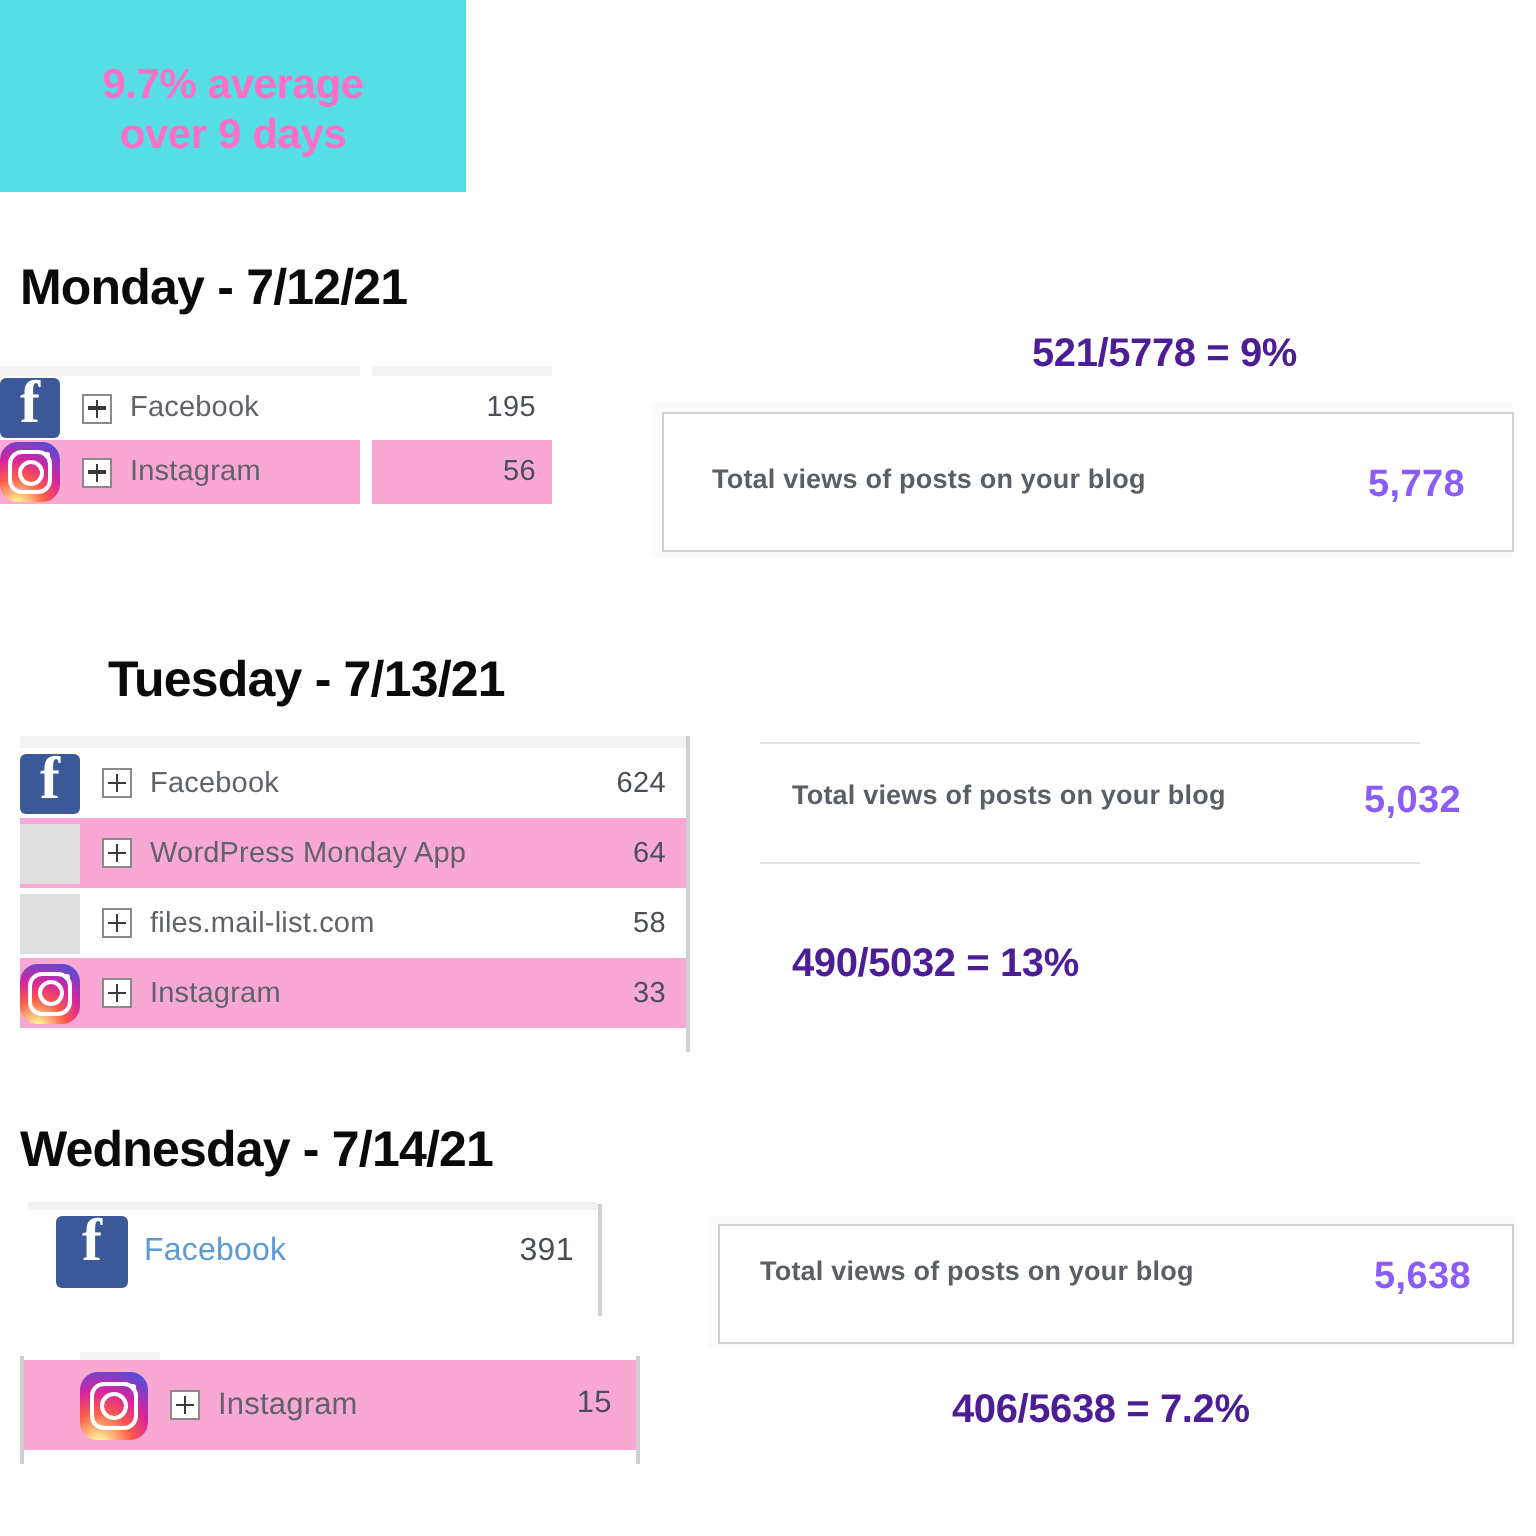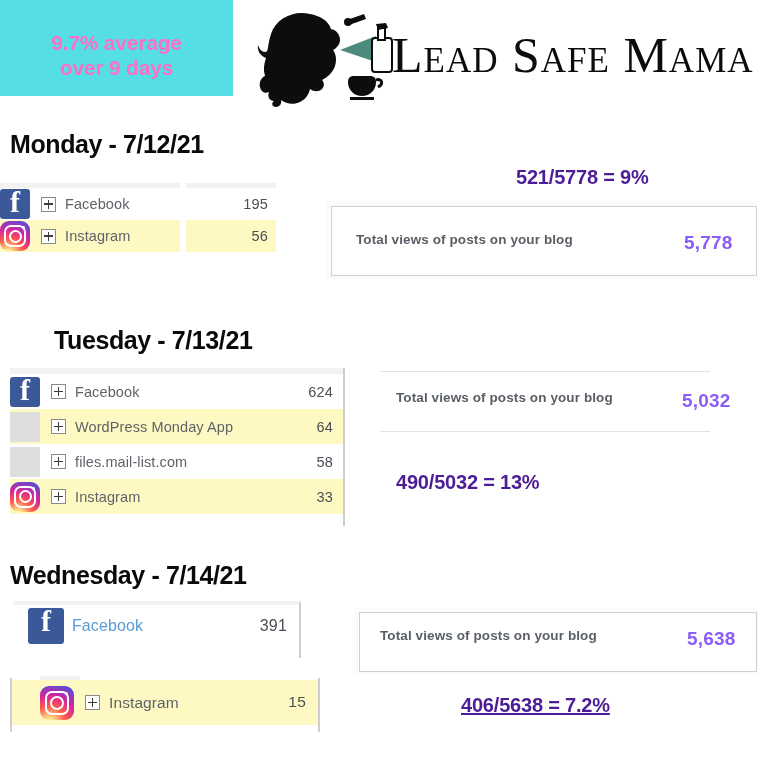--- a/index.html
+++ b/index.html
@@ -53,21 +53,21 @@
   #day-head-1{top:326px;margin-left:44px;}
   #day-head-2{top:561px;}
 
   
   .panel{position:absolute;background:#ffffff;}
   .panel .srow{
     position:relative;height:32px;
     display:flex;align-items:center;
     background:#ffffff;
   }
-  .panel .srow.alt{background:#fef9c3;}
+  .panel .srow.alt{background:#f9a8d4;}
   .ico{
     width:30px;height:30px;flex:0 0 30px;
     border-radius:3px;position:relative;
     margin-left:0;
   }
   .ico.fb{background:#3b5998;}
   .ico.fb::after{
     content:"f";
     position:absolute;left:0;right:0;top:-4px;
     text-align:center;
@@ -145,51 +145,20 @@
 
 <div class="page">
 
   <div class="teal-banner">
     <div class="teal-text">
       <div>9.7% average</div>
       <div>over 9 days</div>
     </div>
   </div>
 
-  <div class="logo-wrap">
-    <svg class="logo-mark" viewBox="0 0 150 106">
-
-      <path fill="#0d0d0d" d="M58 10 C42 6 24 14 19 30 C15 42 17 48 13 48
-        C9 48 7 44 6 41 C5 46 8 52 14 54 C12 60 11 66 13 72
-        C9 74 7 78 8 83 C9 88 13 90 17 88 C15 93 18 97 22 97
-        C19 99 20 103 24 103 C28 103 30 99 29 96
-        C34 100 42 101 48 98 C54 95 57 90 58 85
-        C62 88 67 88 70 85 C73 82 72 78 70 76
-        C76 73 81 68 83 62 C85 56 84 50 81 46
-        C85 44 88 40 88 36 C88 30 84 26 79 25
-        C76 16 68 12 58 10 Z"></path>
-
-      <path fill="#4d8a7e" d="M88 46 L124 32 L124 58 Z"></path>
-
-      <g>
-        <rect x="120" y="34" width="20" height="34" rx="3" fill="#ffffff" stroke="#0d0d0d" stroke-width="2"></rect>
-        <rect x="126" y="24" width="7" height="12" fill="#ffffff" stroke="#0d0d0d" stroke-width="2"></rect>
-        <path fill="#0d0d0d" d="M124 20 L134 19 L136 24 L126 26 Z"></path>
-      </g>
-
-      <path fill="#0d0d0d" d="M95 16 L112 10 L114 15 L97 21 Z"></path>
-      <circle cx="96" cy="18" r="4" fill="#0d0d0d"></circle>
-
-      <path fill="#0d0d0d" d="M96 78 C96 74 98 72 102 72 L118 72 C122 72 124 74 124 78
-        C124 86 118 92 110 92 C102 92 96 86 96 78 Z"></path>
-      <path fill="none" stroke="#0d0d0d" stroke-width="3" d="M124 76 C130 74 132 80 126 83"></path>
-      <rect x="98" y="93" width="24" height="3" fill="#0d0d0d"></rect>
-    </svg>
-    <div class="logo-word">Lead Safe Mama</div>
-  </div>
 
   <div class="day-head" id="day-head-0">Monday - 7/12/21</div>
 
   <div class="panel" style="left:0px;top:188px;width:180px;">
     <div class="hdr-strip" style="left:0;top:-5px;width:180px;"></div>
     <div class="srow">
       <div class="ico fb"></div>
       <div class="plus"></div>
       <div class="sname">Facebook</div>
     </div>
@@ -290,15 +259,15 @@
     </div>
   </div>
   <div class="vrule" style="left:10px;top:678px;height:54px;"></div>
   <div class="vrule" style="left:318px;top:678px;height:54px;"></div>
 
   <div class="tv-box outer" style="left:354px;top:608px;width:404px;height:66px;"></div>
   <div class="tv-box bordered" style="left:359px;top:612px;width:396px;height:58px;"></div>
   <div class="tv-label" style="left:380px;top:628px;">Total views of posts on your blog</div>
   <div class="tv-value" style="left:687px;top:628px;">5,638</div>
 
-  <div class="ratio" style="left:461px;top:694px;text-decoration:underline;">406/5638 = 7.2%</div>
+  <div class="ratio" style="left:476px;top:694px;">406/5638 = 7.2%</div>
 
 </div>
 
 </body></html>

